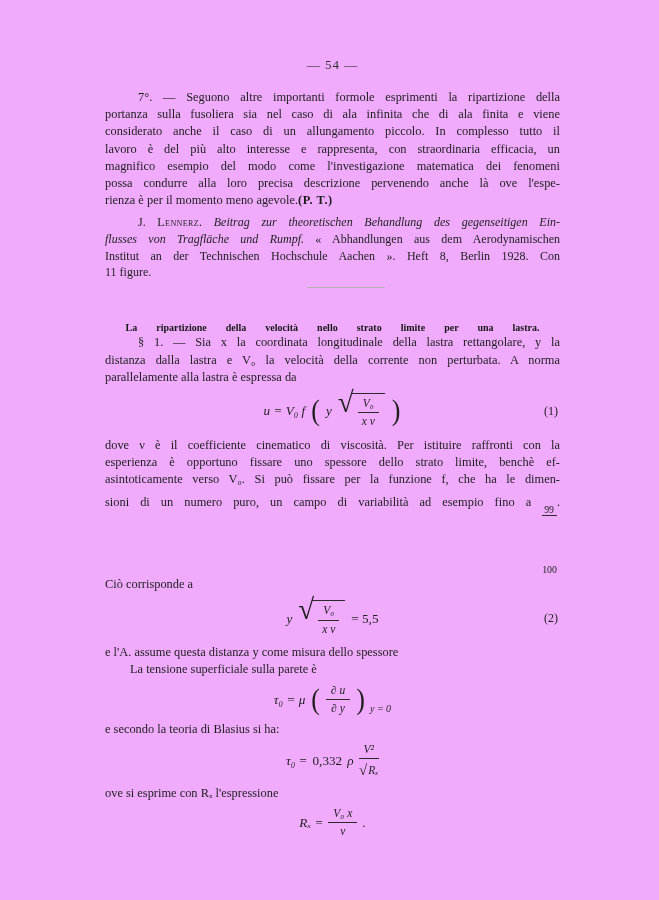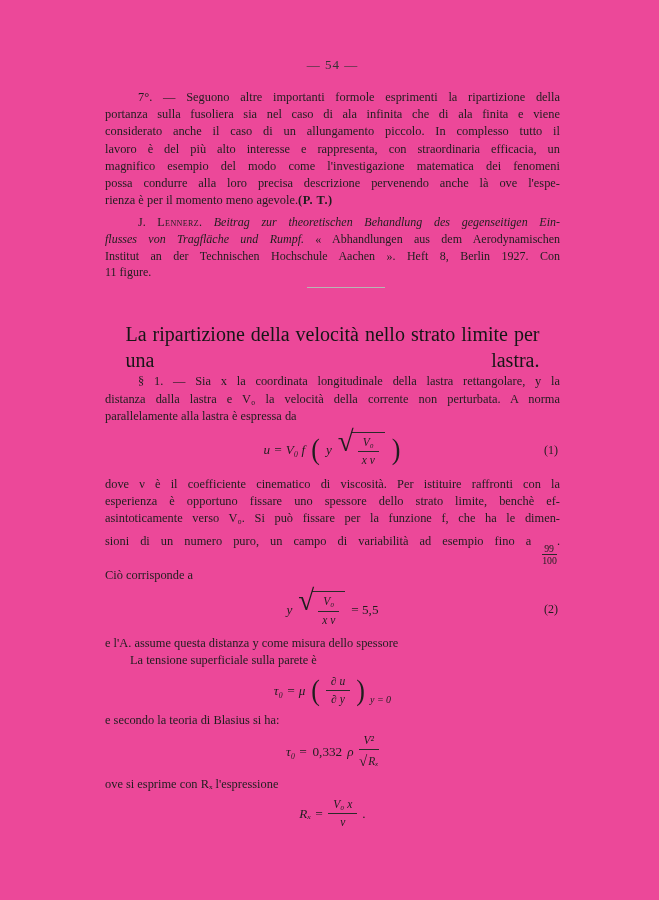--- a/index.html
+++ b/index.html
@@ -1,51 +1,51 @@
 <!DOCTYPE html>
 <html><head>
 <meta charset="utf-8">
 <style>
   html,body{margin:0;padding:0;background:#e9e9e7;}
-  .page{position:relative;width:659px;height:900px;background:#ec4899;
+  .page{position:relative;width:659px;height:900px;background:#f0abfc;
         font-family:"Liberation Serif","DejaVu Serif",serif;color:#222;overflow:hidden;margin:0;}
   .col{position:absolute;left:105px;top:57px;width:455px;}
   .pageno{font-size:13px;text-align:center;letter-spacing:1px;margin-bottom:16px;color:#333;}
   .para{font-size:12.4px;line-height:17.2px;color:#1e1e1e;}
   .jline{text-align:justify;text-align-last:justify;}
   .ind{text-indent:33px;}
   .ind2{text-indent:25px;}
   .plain{text-align:left;}
   .line-flex{display:flex;align-items:baseline;}
   .sig{font-weight:bold;letter-spacing:.5px;}
   .ref{margin-top:5px;font-size:12px;line-height:16.6px;color:#1e1e1e;}
   .ref em{font-style:italic;}
   .sc{font-variant:small-caps;letter-spacing:.4px;}
   .rule{width:78px;height:1.5px;background:#b7b6b4;margin:6px auto 0;transform:translateX(13px);}
-  .title{margin:33px auto 0;width:414px;font-size:20px;font-weight:normal;color:#161616;
+  .title{margin:33px auto 0;width:414px;font-size:10px;font-weight:bold;color:#161616;
          text-align:justify;text-align-last:justify;line-height:1.3;}
   .para-s1{}
   .eqline{position:relative;display:flex;justify-content:center;align-items:center;margin:7px 0;}
   .eqline.tight{margin:4px 0;}
   .eq{display:inline-flex;align-items:center;gap:5px;font-size:13.2px;font-style:italic;color:#1e1e1e;}
   .up{font-style:normal;}
   .eqno{position:absolute;right:2px;font-size:12px;font-style:normal;color:#1e1e1e;}
   .bigp{display:inline-block;font-style:normal;font-size:26px;font-weight:300;line-height:1;
         transform:scaleY(1.12);padding:0 1px;}
   .frac{display:inline-flex;flex-direction:column;align-items:center;font-size:11.5px;line-height:1.35;}
   .num{border-bottom:1px solid #2a2a2a;padding:0 5px 1px;white-space:nowrap;text-align:center;}
   .den{padding-top:1px;white-space:nowrap;text-align:left;}
   .den-row{display:inline-flex;align-items:center;}
   .root{display:inline-flex;align-items:flex-start;margin:0 1px;}
   .rad{font-style:normal;font-size:29px;line-height:1;font-weight:300;margin-right:-2px;transform:translateY(-5px);}
   .root .frac{border-top:1.4px solid #2a2a2a;padding:2px 6px 0;}
   .eqsub{font-size:10px;font-style:italic;transform:translateY(9px);margin-left:-1px;white-space:nowrap;}
   .dvrad{font-style:normal;font-size:15px;margin-right:1px;}
   .ifrac{display:inline-flex;flex-direction:column;font-size:9.8px;line-height:1.2;vertical-align:-7px;
-         text-align:center;font-style:normal;}
+         text-align:center;font-style:normal;gap:48px;}
   .ifrac .top{border-bottom:1px solid #2a2a2a;padding:0 2px;}
   .fracline{line-height:26px;}
 </style>
 </head>
 <body>
 
 <div class="page">
   <div class="col">
 
     <div class="pageno">— 54 —</div>
@@ -61,21 +61,21 @@
         </div>
       <div class="line-flex">
         <span>rienza è per il momento meno agevole.</span>
         <span class="sig">(P. T.)</span>
       </div>
     </div>
 
     <div class="ref">
       <div class="jline ind"><span>J. </span><span class="sc">Lennerz</span><span>. </span><em>Beitrag zur theoretischen Behandlung des gegenseitigen Ein-</em></div>
       <div class="jline"><em>flusses von Tragfläche und Rumpf.</em><span> « Abhandlungen aus dem Aerodynamischen</span></div>
-      <div class="jline">Institut an der Technischen Hochschule Aachen ». Heft 8, Berlin 1927. Con</div>
+      <div class="jline">Institut an der Technischen Hochschule Aachen ». Heft 8, Berlin 1928. Con</div>
       <div class="plain">11 figure.</div>
     </div>
 
     <div class="rule"></div>
 
     <div class="title">La ripartizione della velocità nello strato limite per una lastra.</div>
 
     <div class="para para-s1">
       <div>
           <div class="jline ind">§ 1. — Sia x la coordinata longitudinale della lastra rettangolare, y la</div>

